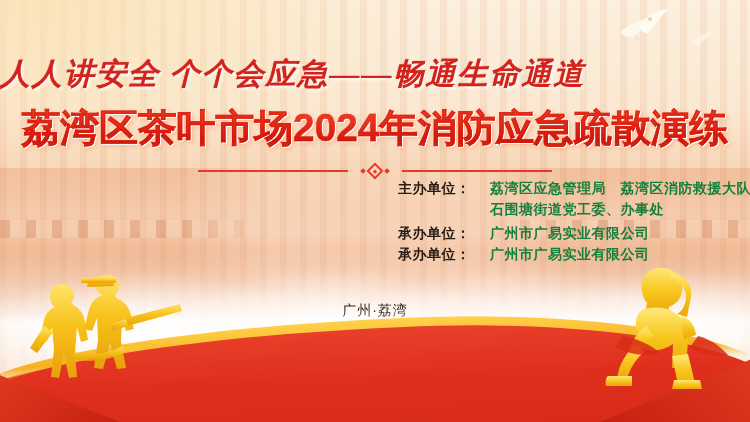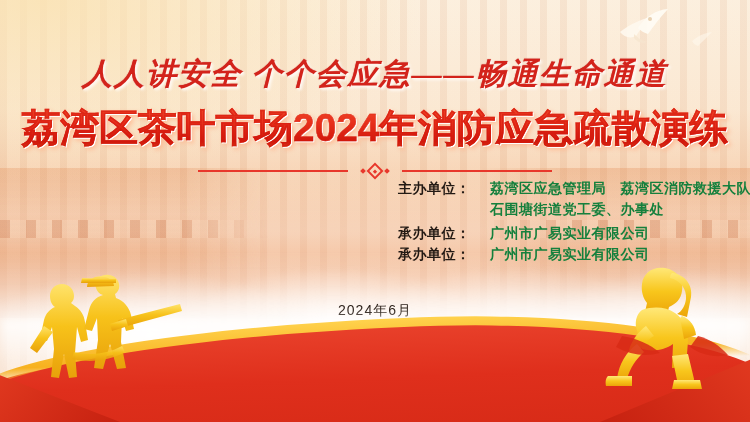--- a/index.html
+++ b/index.html
@@ -99,21 +99,20 @@
 
   
   .ff{position:absolute;bottom:36px;}
   .ff svg{display:block;}
   .ff-left{left:14px;width:190px;height:120px;}
   .ff-right{right:14px;width:150px;height:130px;bottom:28px;}
 
   
   .slogan{
     position:absolute;left:0;right:0;top:54px;
-    text-align:center;
     font-family:"Liberation Serif","DejaVu Serif",serif;
     font-style:italic;font-weight:700;
     font-size:30px;letter-spacing:2px;
     color:#d3231b;
     text-shadow:1px 1px 0 #fff6ef, 2px 2px 3px rgba(255,255,255,.9), 0 0 1px #b81610;
     white-space:nowrap;
   }
 
   
   .title{
@@ -217,20 +216,21 @@
       <span class="org-label">承办单位：</span>
       <span class="org-value">广州市广易实业有限公司</span>
     </div>
     <div class="org-row">
       <span class="org-label">承办单位：</span>
       <span class="org-value">广州市广易实业有限公司</span>
     </div>
   </div>
 
   <div class="footer-meta">
+    <div>广州·荔湾</div>
     <div>2024年6月</div>
   </div>
 
   <div class="ribbon-wrap">
     <div class="ribbon-haze"></div>
     <div class="ribbon-red2"></div>
     <div class="ribbon-gold"></div>
     <div class="ribbon-red"></div>
     <div class="corner-red-l"></div>
     <div class="corner-red-r"></div>

